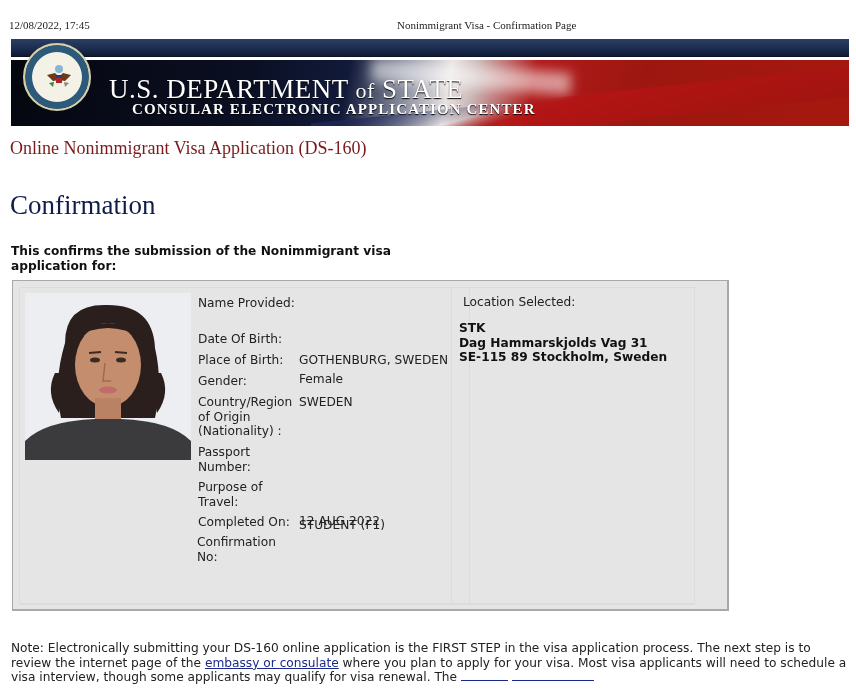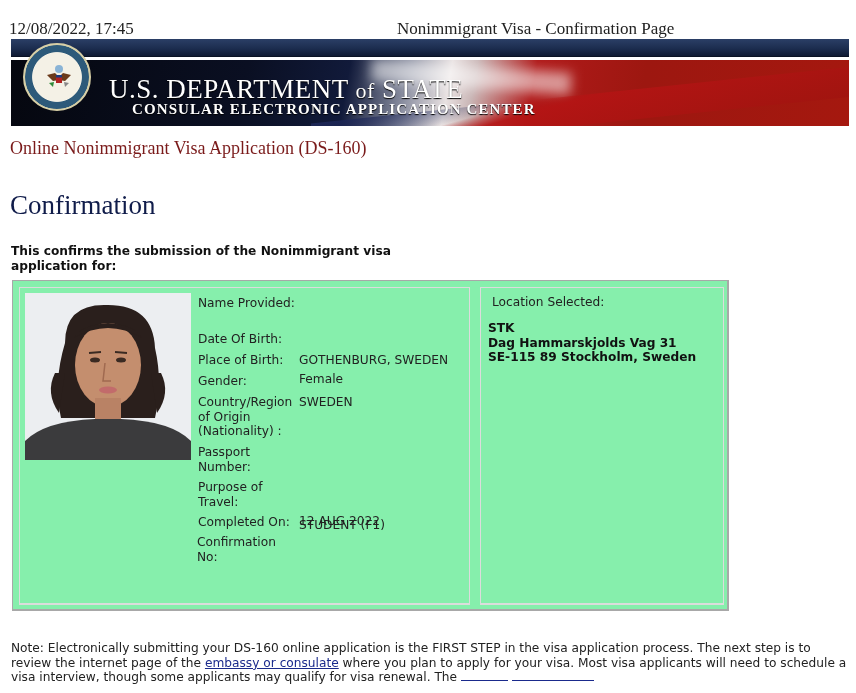--- a/index.html
+++ b/index.html
@@ -1,19 +1,19 @@
 <!DOCTYPE html>
 <html><head>
 <meta charset="utf-8">
 <style>
   * { box-sizing: border-box; margin: 0; padding: 0; }
   html, body { width: 856px; height: 693px; overflow: hidden; background: #ffffff; }
   body { position: relative; font-family: "DejaVu Sans", sans-serif; color: #222; }
 
-  .print-header { position: absolute; left: 0; top: 0; width: 856px; height: 36px; font-family: "Liberation Serif", serif; font-size: 17px; color: #222; }
+  .print-header { position: absolute; left: 0; top: 0; width: 856px; height: 36px; font-family: "Liberation Serif", serif; font-size: 11px; color: #222; }
   .print-date { position: absolute; left: 9px; top: 19px; }
   .print-title { position: absolute; left: 397px; top: 19px; }
 
   .banner { position: absolute; left: 11px; top: 39px; width: 838px; height: 87px; }
   .banner-top { position: absolute; left: 0; top: 0; width: 838px; height: 18px;
     background: linear-gradient(180deg, #2b3f66 0%, #1c2d4f 55%, #0f1a33 100%);
     border-bottom: 1px solid #0a1224; }
   .banner-main { position: absolute; left: 0; top: 21px; width: 838px; height: 66px;
     background: linear-gradient(100deg, #05070f 0%, #0a0f22 28%, #111a3a 40%, #8a8ea0 47%, #e8e1e1 52%, #c9b5b5 55%, #b01a1a 62%, #9d1710 75%, #a5180f 100%);
     overflow: hidden; }
@@ -26,23 +26,23 @@
     border: 2px solid #d7cfa6; }
   .seal-eagle { position: absolute; left: 20px; top: 18px; width: 28px; height: 28px; }
   .banner-title { position: absolute; left: 98px; top: 35px; font-family: "Liberation Serif", serif; font-size: 27px; color: #ffffff; letter-spacing: 0.5px; text-shadow: 0 1px 1px #000; white-space: nowrap; }
   .banner-title .of { font-size: 22px; }
   .banner-sub { position: absolute; left: 121px; top: 62px; font-family: Liberation Serif, serif; font-weight: bold; font-size: 15px; color: #ffffff; letter-spacing: 1.1px; text-shadow: 0 1px 1px #000; white-space: nowrap; }
 
   .app-title { position: absolute; left: 10px; top: 138px; font-family: "Liberation Serif", serif; font-size: 18px; color: #7a1a1a; white-space: nowrap; }
   .page-title { position: absolute; left: 10px; top: 190px; font-family: "Liberation Serif", serif; font-size: 27px; color: #101c4a; }
   .intro { position: absolute; left: 11px; top: 244px; width: 400px; font-family: "DejaVu Sans", sans-serif; font-weight: bold; font-size: 12.2px; line-height: 14.5px; color: #111; }
 
-  .outer-box { position: absolute; left: 12px; top: 280px; width: 717px; height: 331px; border: 1px solid #a8a8a8; border-right-width: 2px; border-bottom-width: 2px; background: #86efac; }
+  .outer-box { position: absolute; left: 12px; top: 280px; width: 717px; height: 331px; border: 1px solid #a8a8a8; border-right-width: 2px; border-bottom-width: 2px; background: #e5e5e5; }
   .left-panel { position: absolute; left: 6px; top: 6px; width: 451px; height: 318px; border: 1px solid #dcdcdc; border-bottom-width: 2px; }
-  .right-panel { position: absolute; left: 467px; top: 6px; width: 244px; height: 318px; border: 1px solid #dcdcdc; border-bottom-width: 2px; }
+  .right-panel { position: absolute; left: 438px; top: 6px; width: 244px; height: 318px; border: 1px solid #dcdcdc; border-bottom-width: 2px; }
 
   .photo { position: absolute; left: 5px; top: 5px; width: 166px; height: 167px; background: linear-gradient(180deg, #eef0f3 0%, #e6e8ec 100%); overflow: hidden; }
   .photo svg { display: block; }
 
   .fields { position: absolute; left: 178px; top: 8px; width: 270px; font-size: 12.2px; line-height: 14.5px; color: #222; }
   .field-row { position: absolute; left: 0; width: 270px; }
   .field-label { position: absolute; left: 0; top: 0; width: 100px; }
   .field-value { position: absolute; left: 101px; top: 0; white-space: nowrap; }
 
   .not-visa { position: absolute; left: 143px; top: 294px; font-weight: bold; font-size: 14.2px; color: #e00c0c; letter-spacing: 0.3px; white-space: nowrap; }

